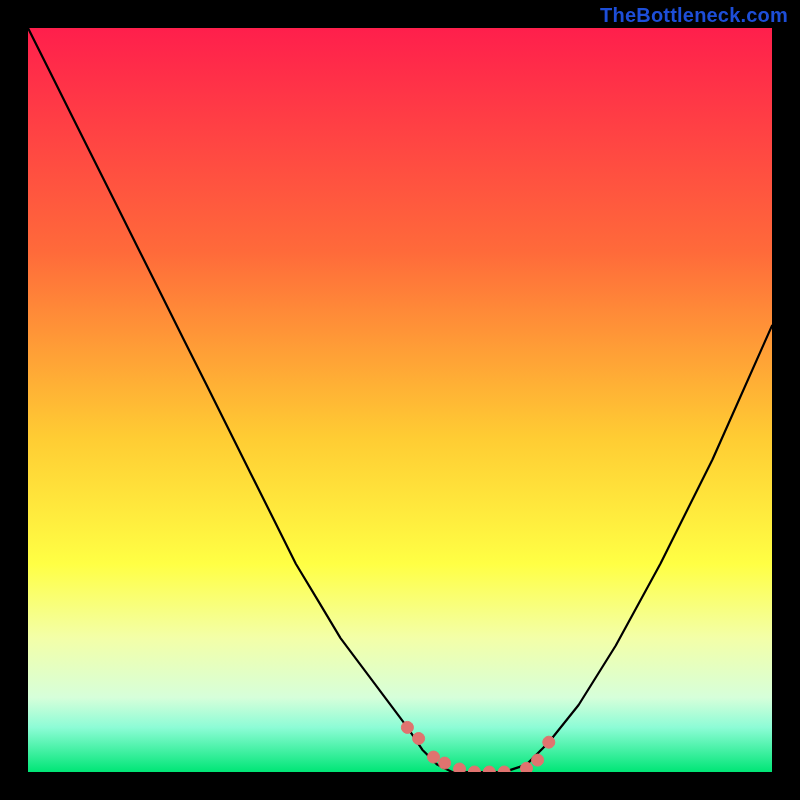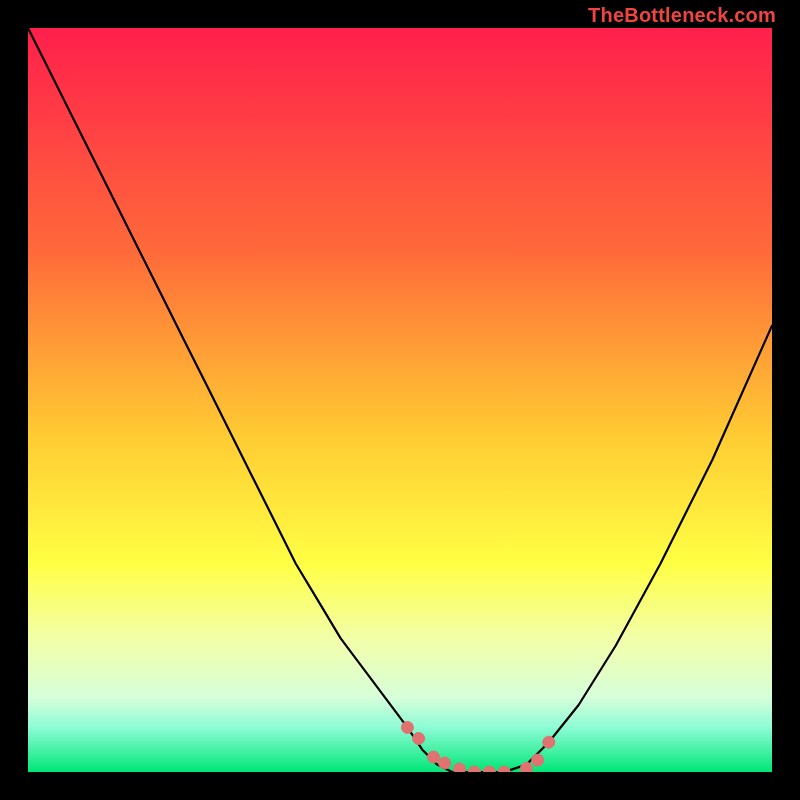--- a/index.html
+++ b/index.html
@@ -12,24 +12,24 @@
     font-family: Arial, Helvetica, sans-serif;
   }
   .chart-wrap {
     position: relative;
     width: 800px;
     height: 800px;
   }
   .watermark {
     position: absolute;
     top: 4px;
-    right: 24px;
+    right: 12px;
     font-size: 20px;
     font-weight: 600;
-    color: #ef4444;
+    color: #1d4ed8;
     letter-spacing: 0.2px;
     z-index: 10;
   }
   svg.chart {
     display: block;
     width: 800px;
     height: 800px;
   }
 </style>
 </head>

